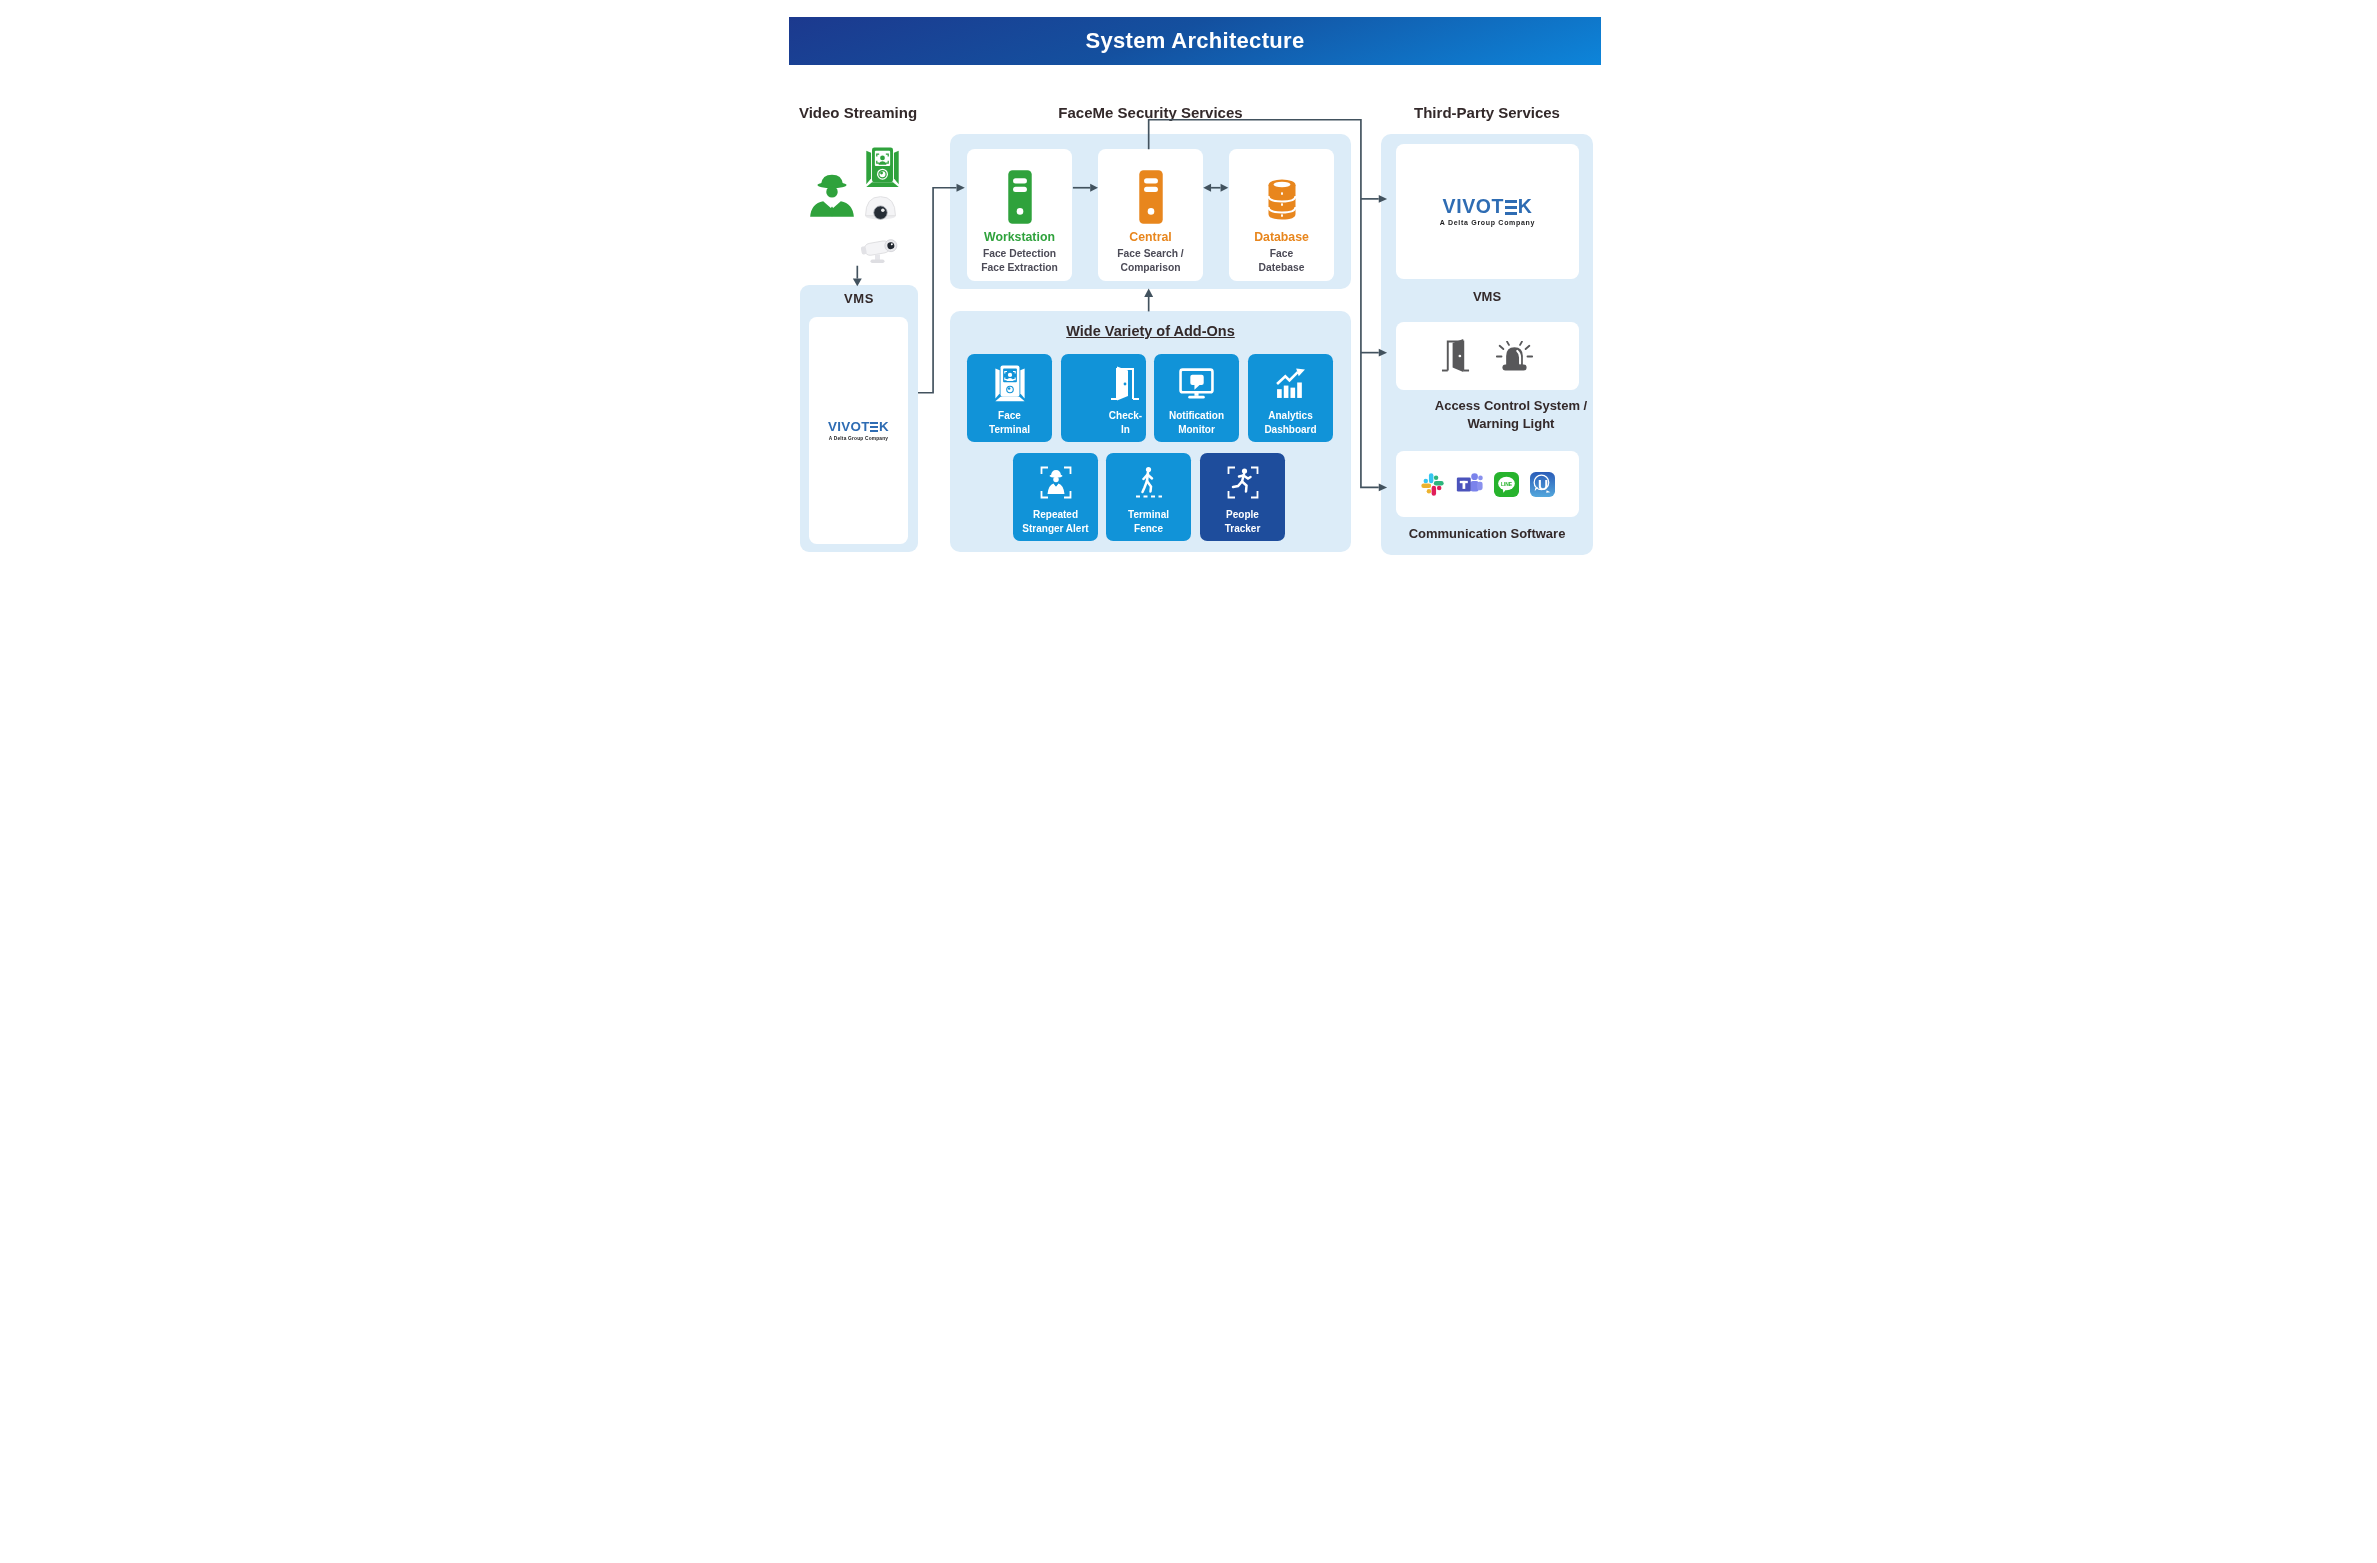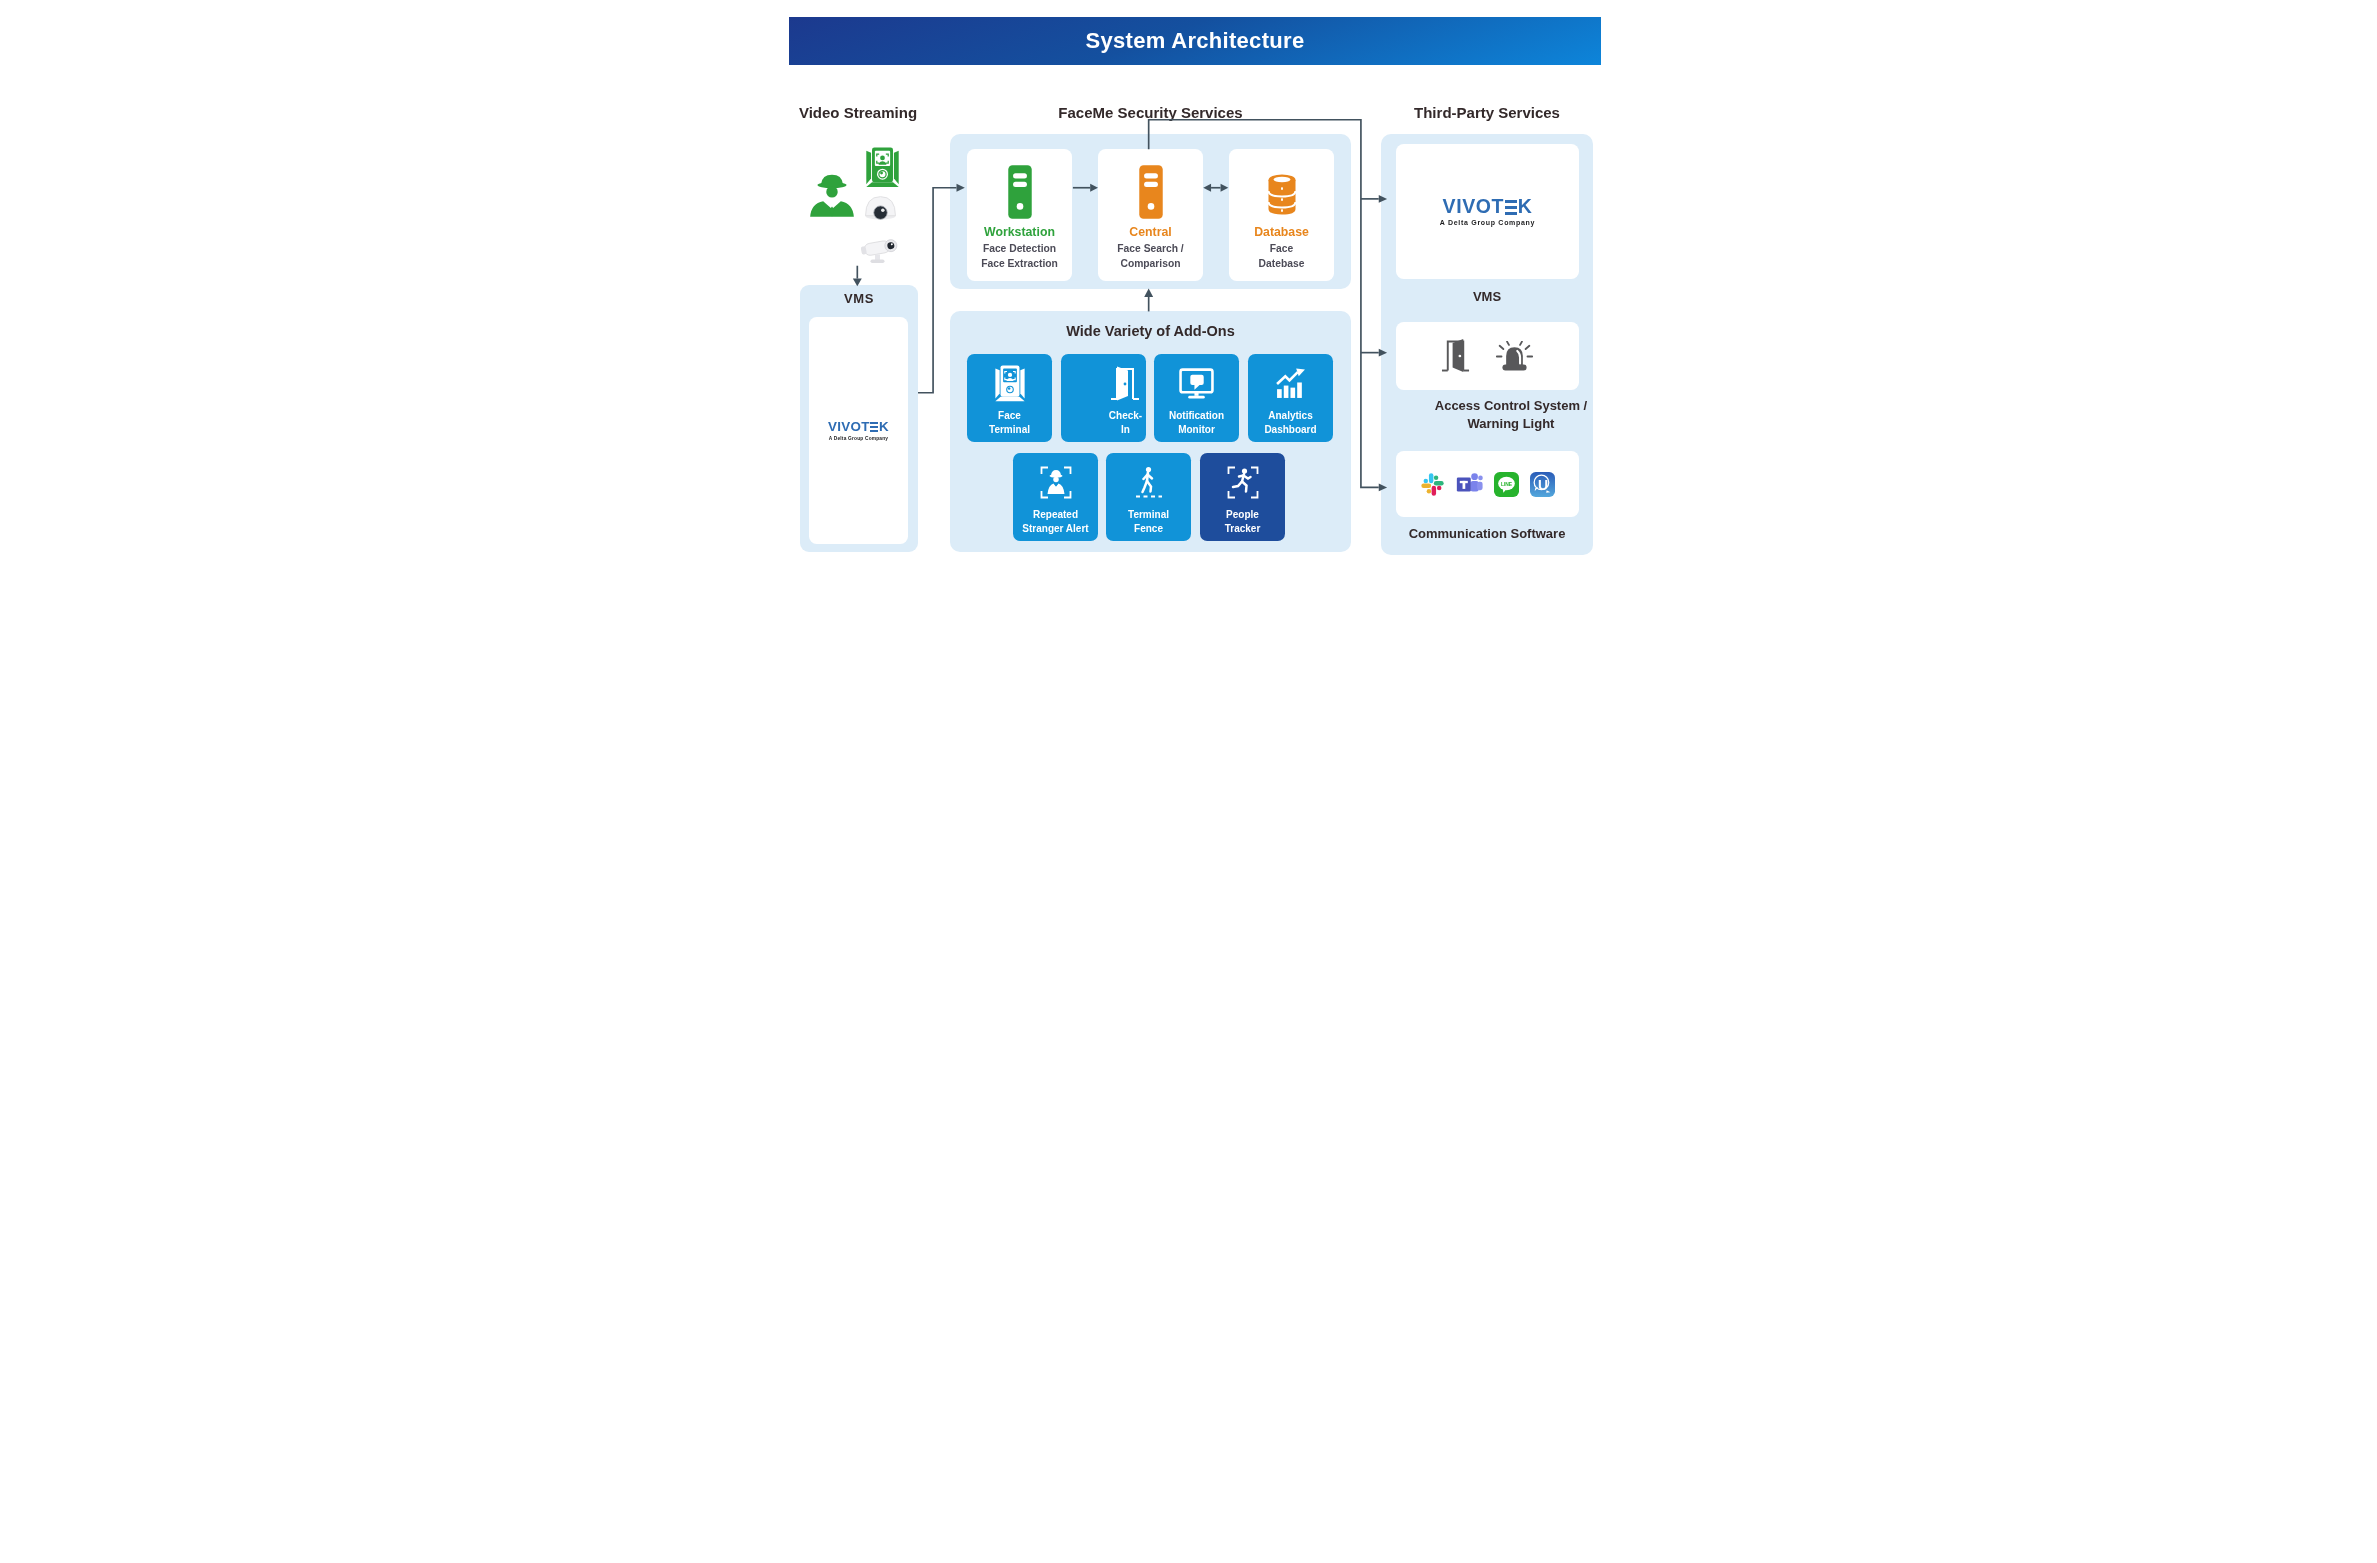--- a/index.html
+++ b/index.html
@@ -44,31 +44,31 @@
   .ve::after{content:"";position:absolute;left:7%;right:9%;top:15%;bottom:11%;
     background:linear-gradient(to bottom,var(--brand-blue) 0 21%,transparent 21% 39%,
       var(--brand-blue) 39% 60%,transparent 60% 79%,var(--brand-blue) 79% 100%);}
   .vtag{color:#1d1d1f;font-weight:700;}
   .vlogo--sm .vbrand{font-size:13.4px;letter-spacing:0.3px;}
   .vlogo--sm .vtag{font-size:4.8px;letter-spacing:0.2px;margin-top:1.7px;}
   .vlogo--lg .vbrand{font-size:19.5px;letter-spacing:0.6px;}
   .vlogo--lg .vtag{font-size:7px;letter-spacing:0.7px;margin-top:2.2px;}
 
   
-  .pcard{top:149px;width:105px;height:132px;display:flex;flex-direction:column;align-items:center;}
+  .pcard{top:149px;width:105px;height:132px;display:flex;flex-direction:column;align-items:center;justify-content:center;}
   .pcard .icn{height:70px;display:flex;align-items:flex-end;justify-content:center;padding-top:9px;}
   .pcard .plabel{font-size:12.3px;font-weight:700;margin-top:5.6px;}
   .plabel.green{color:var(--green);}
   .plabel.orange{color:var(--orange);}
   .pcard .psub{margin-top:3.3px;text-align:center;font-size:10.3px;font-weight:700;
     color:var(--text-sub);line-height:1.42;}
 
   
   .addons-head{position:absolute;left:192px;top:323px;width:401px;text-align:center;
-    font-size:14.5px;font-weight:700;color:var(--text-dark);}
+    font-size:14.5px;font-weight:700;color:var(--text-dark);text-decoration:underline;}
   .tile{position:absolute;width:85px;height:88px;border-radius:7.2px;background:var(--tile);
     display:flex;flex-direction:column;align-items:center;}
   .tile.dark{background:var(--tile-dark);}
   .tile .ticon{height:46px;display:flex;align-items:center;justify-content:center;margin-top:6.7px;}
   .tile .tlabel{margin-top:2.2px;text-align:center;color:#fff;font-size:10px;font-weight:700;line-height:1.4;}
 
   
   .tp-text{position:absolute;left:623px;width:212px;text-align:center;
     font-size:13px;font-weight:700;color:var(--text-dark);line-height:1.38;}
 

